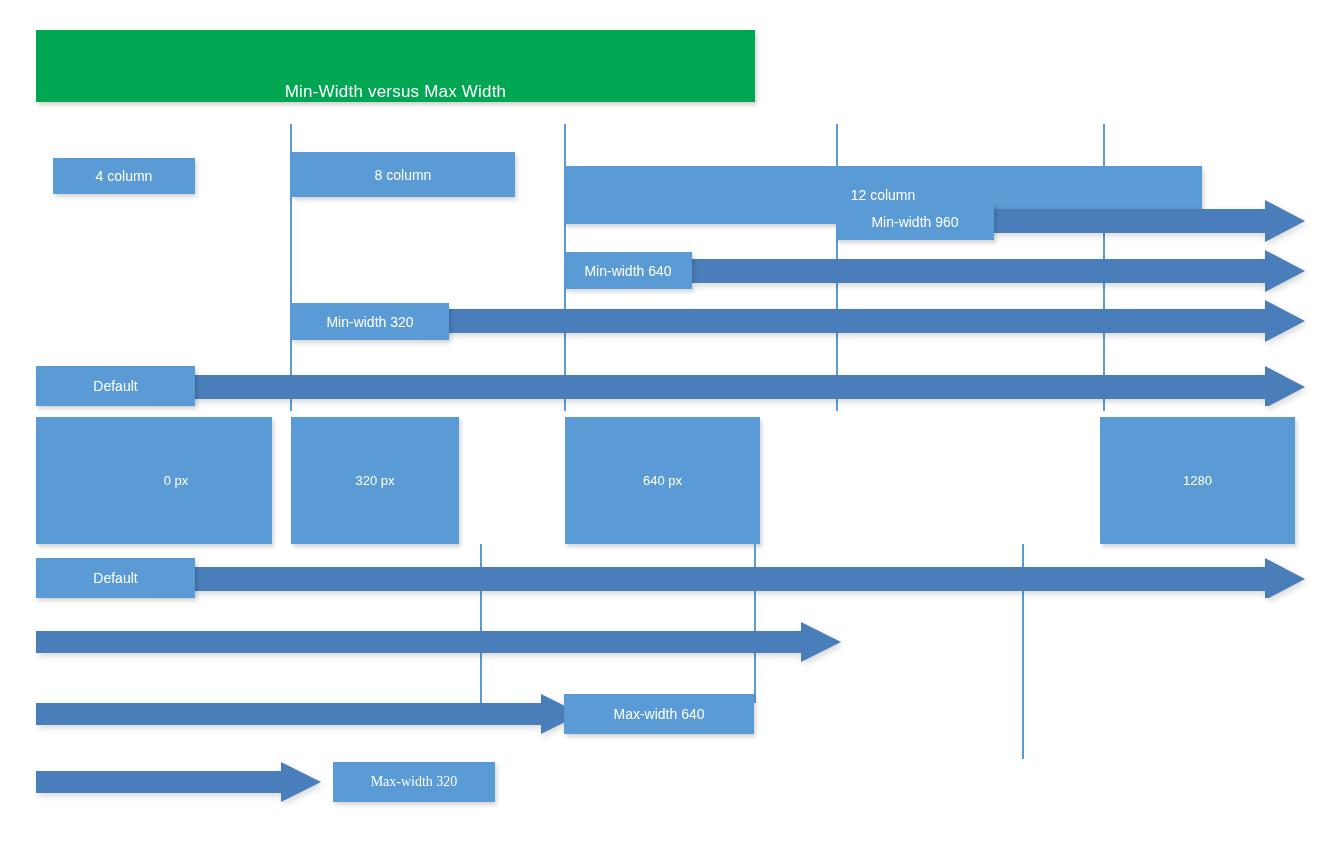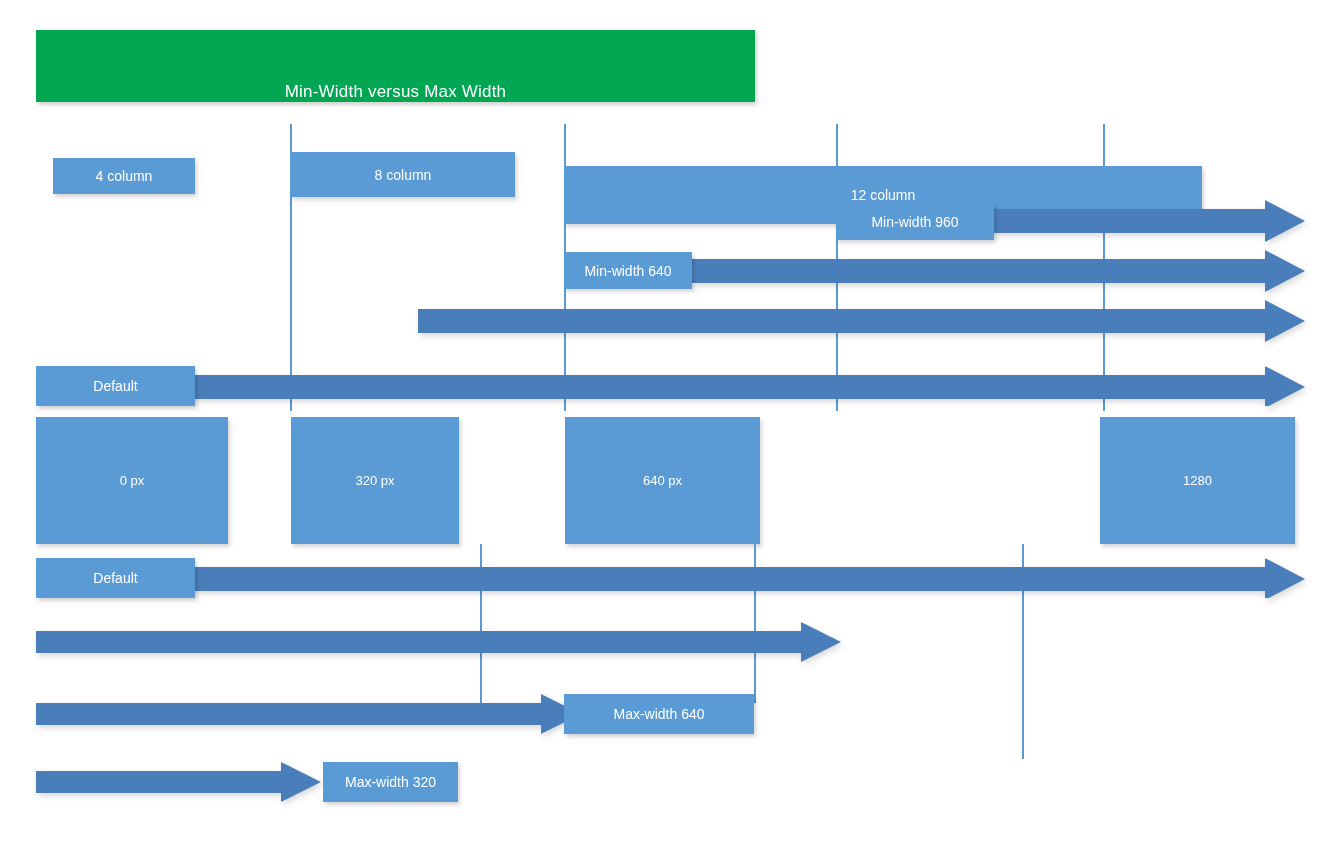--- a/index.html
+++ b/index.html
@@ -120,31 +120,34 @@
   </div>
   <div class="lbox" style="left:564px; top:252px; width:128px; height:37px;">
     <span>Min-width 640</span>
   </div>
 
   <div class="arrow" style="left:418px; top:300px; width:887px; height:42px;">
     <svg width="887" height="42" viewBox="0 0 887 42">
       <path d="M0,9 L847,9 L847,0 L887,21 L847,42 L847,33 L0,33 Z" fill="#4A7EBB"></path>
     </svg>
   </div>
+  <div class="lbox" style="left:291px; top:303px; width:158px; height:37px;">
+    <span>Min-width 320</span>
+  </div>
 
   <div class="arrow" style="left:160px; top:364px; width:1145px; height:42px;">
     <svg width="1145" height="42" viewBox="0 0 1145 42">
       <path d="M0,11 L1105,11 L1105,2 L1145,23 L1105,44 L1105,35 L0,35 Z" fill="#4A7EBB"></path>
     </svg>
   </div>
   <div class="lbox" style="left:36px; top:366px; width:159px; height:40px;">
     <span>Default</span>
   </div>
 
-  <div class="pxbox" style="left:36px; top:417px; width:192px; height:127px;">
+  <div class="pxbox" style="left:36px; top:417px; width:192px; height:127px;padding-left:44px;">
     <span>0 px</span>
   </div>
   <div class="pxbox" style="left:291px; top:417px; width:168px; height:127px;text-align:center;">
     <span>320 px</span>
   </div>
   <div class="pxbox" style="left:565px; top:417px; width:195px; height:127px;">
     <span>640 px</span>
   </div>
   <div class="pxbox" style="left:1100px; top:417px; width:195px; height:127px;">
     <span>1280</span>
@@ -176,17 +179,17 @@
   </div>
   <div class="lbox" style="left:564px; top:694px; width:190px; height:40px;">
     <span>Max-width 640</span>
   </div>
 
   <div class="arrow" style="left:36px; top:760px; width:285px; height:44px;">
     <svg width="285" height="44" viewBox="0 0 285 44">
       <path d="M0,11 L245,11 L245,2 L285,22 L245,42 L245,33 L0,33 Z" fill="#4A7EBB"></path>
     </svg>
   </div>
-  <div class="lbox" style="left:323px; top:762px; width:135px; height:40px;">
+  <div class="lbox" style="left:333px; top:762px; width:162px; height:40px;font-family:Liberation Serif, serif;">
     <span>Max-width 320</span>
   </div>
 
 </div>
 
 </body></html>

